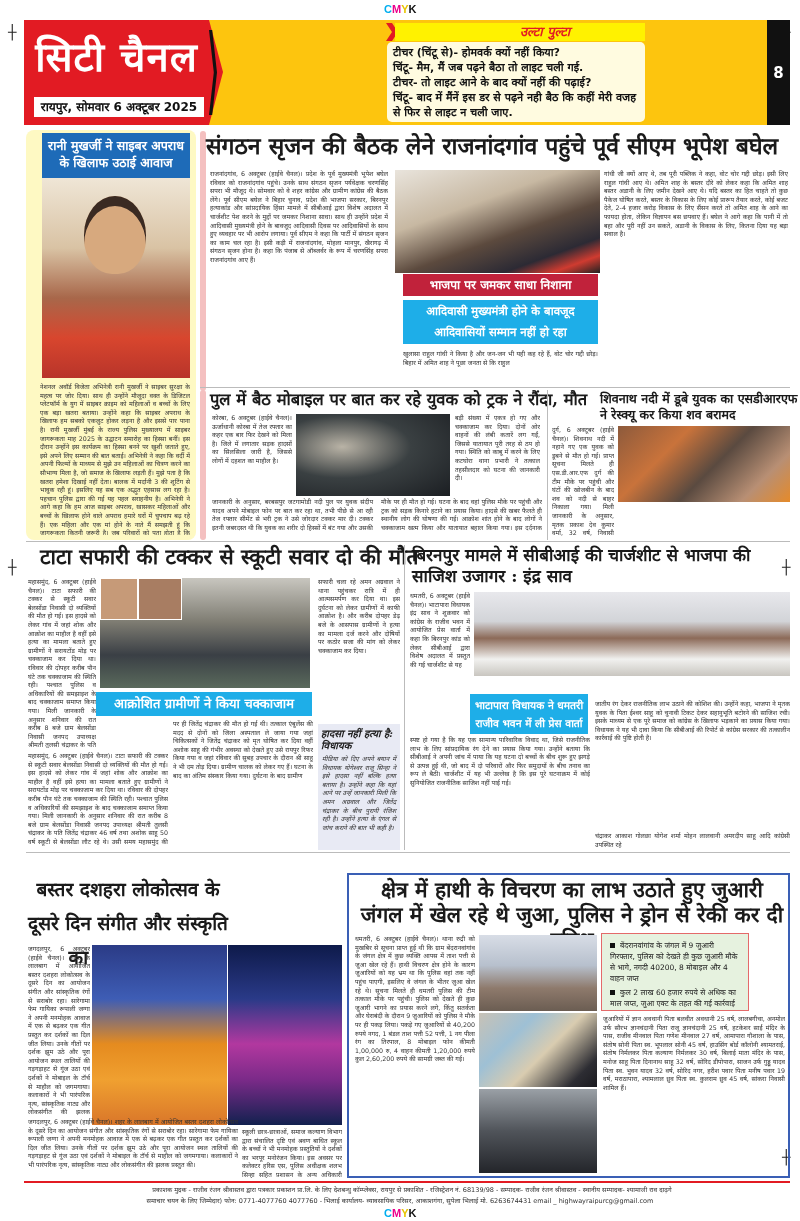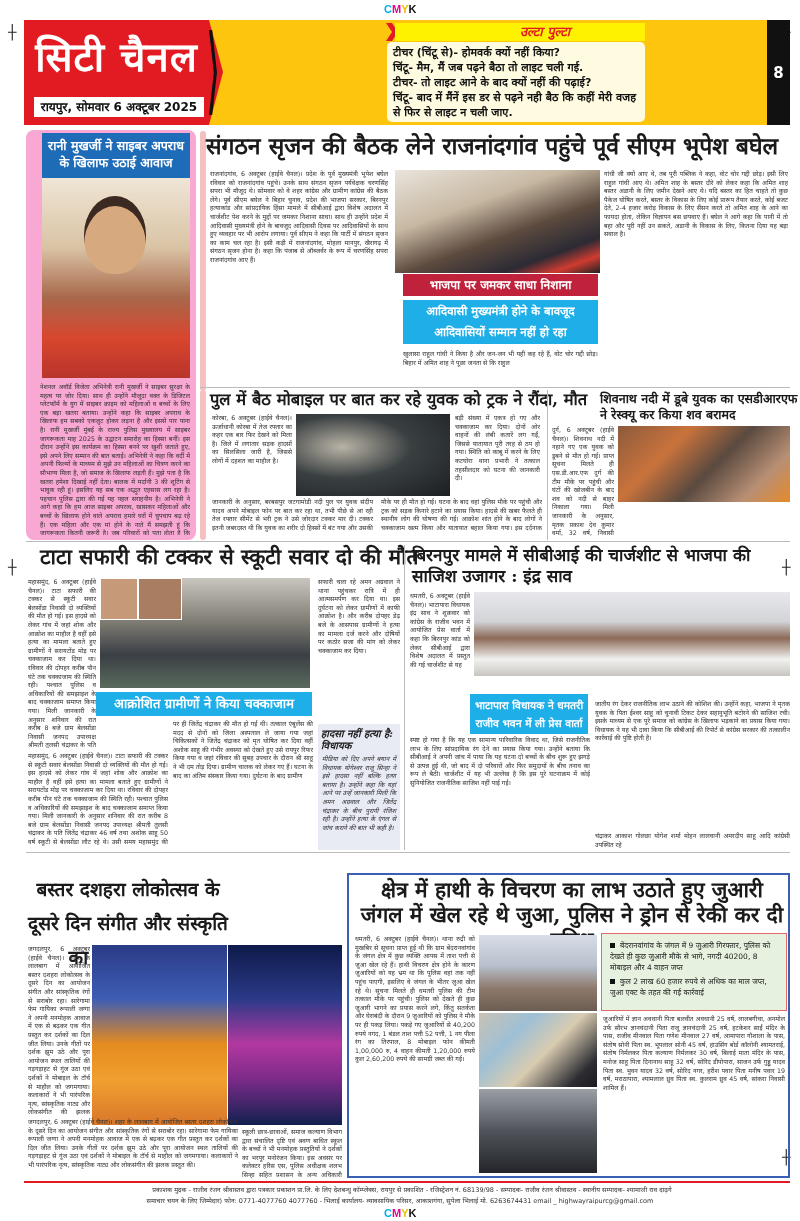--- a/index.html
+++ b/index.html
@@ -23,21 +23,21 @@
   .joke-head { left: 395px; top: 23px; width: 250px; height: 18px; background: #fff200; }
   .joke-chev { left: 386px; top: 23px; width: 12px; height: 18px; background:#e21b23; clip-path: polygon(0 0, 50% 0, 100% 50%, 50% 100%, 0 100%, 50% 50%); }
   .joke-title { left: 395px; top: 23px; width: 300px; text-align: center; color: #e21b23; font-weight: bold; font-size: 13px; line-height: 18px; font-style: italic; }
   .joke-box { left: 387px; top: 42px; width: 258px; height: 80px; background: #fffbe0; border-radius: 5px; padding: 3px 6px; }
   .joke-line { font-size: 11px; line-height: 15px; font-weight: bold; color: #111; white-space: nowrap; }
 
   
   .hl { font-family: "DejaVu Serif", serif; font-weight: bold; color: #1a1a1a; line-height: 1.15; }
   .body-txt { font-size: 6.3px; line-height: 8.6px; color: #333; text-align: justify; }
   .photo { background: linear-gradient(135deg, #7a6a5a, #c9b9a0 40%, #8a7a66 70%, #4a4038); }
-  .pinkframe { background: #f9a8d4; border-radius: 8px; }
+  .pinkframe { background: #fef9c3; border-radius: 8px; }
 
   .bluebar { background: #1eaee8; color:#fff; font-weight: bold; text-align: center; }
   .crimsonbar { background: #c1223b; color:#fff; font-weight: bold; text-align: center; }
 
   .vrule { background: #bbb; width: 1px; }
   .hrule { background: #bbb; height: 1px; }
 
   .bullet-box { background: #e6f2df; border: 1px solid #e46a6a; padding: 6px 8px; }
   .bullet { font-size: 7.5px; line-height: 11px; color: #222; margin-bottom: 3px; }
   .bullet .sq { display:inline-block; width: 5px; height: 5px; background:#111; margin-right: 5px; vertical-align: middle; }
@@ -155,21 +155,21 @@
   <div class="abs body-txt" style="left:28px;top:1118px;width:210px;height:60px;overflow:hidden;">जगदलपुर, 6 अक्टूबर (हाईवे चैनल)। शहर के लालबाग में आयोजित बस्तर दशहरा लोकोत्सव के दूसरे दिन का आयोजन संगीत और सांस्कृतिक रंगों से सराबोर रहा। सारेगामा फेम गायिका रूपाली जग्गा ने अपनी मनमोहक आवाज में एक से बढ़कर एक गीत प्रस्तुत कर दर्शकों का दिल जीत लिया। उनके गीतों पर दर्शक झूम उठे और पूरा आयोजन स्थल तालियों की गड़गड़ाहट से गूंज उठा एवं दर्शकों ने मोबाइल के टॉर्च से माहौल को जगमगाया। कलाकारों ने भी पारंपरिक नृत्य, सांस्कृतिक नाट्य और लोकसंगीत की झलक प्रस्तुत की।</div>
   <div class="abs body-txt" style="left:242px;top:1128px;width:100px;height:50px;overflow:hidden;">स्कूली छात्र-छात्राओं, समाज कल्याण विभाग द्वारा संचालित दृष्टि एवं श्रवण बाधित स्कूल के बच्चों ने भी मनमोहक प्रस्तुतियों ने दर्शकों का भरपूर मनोरंजन किया। इस अवसर पर कलेक्टर हरिस एस, पुलिस अधीक्षक शलभ सिन्हा सहित प्रशासन के अन्य अधिकारी सहित बड़ी संख्या में दर्शक उपस्थित रहे।</div>
 </section>
 
 <section class="abs" style="left:347px;top:873px;width:443px;height:305px;border:2px solid #3a5fb5;">
   <h2 class="abs hl" style="left:8px;top:2px;width:430px;font-size:21px;line-height:25px;text-align:center;">क्षेत्र में हाथी के विचरण का लाभ उठाते हुए जुआरी जंगल में खेल रहे थे जुआ, पुलिस ने ड्रोन से रेकी कर दी दबिश</h2>
   <div class="abs body-txt" style="left:6px;top:60px;width:120px;height:238px;overflow:hidden;">धमतरी, 6 अक्टूबर (हाईवे चैनल)। थाना रुद्री को मुखबिर से सूचना प्राप्त हुई थी कि ग्राम बेंदरानवांगांव के जंगल क्षेत्र में कुछ व्यक्ति आपस में ताश पत्ती से जुआ खेल रहे हैं। हाथी विचरण क्षेत्र होने के कारण जुआरियों को यह भ्रम था कि पुलिस वहां तक नहीं पहुंच पाएगी, इसलिए वे जंगल के भीतर जुआ खेल रहे थे। सूचना मिलते ही धमतरी पुलिस की टीम तत्काल मौके पर पहुंची। पुलिस को देखते ही कुछ जुआरी भागने का प्रयास करने लगे, किंतु सतर्कता और घेराबंदी के दौरान 9 जुआरियों को पुलिस ने मौके पर ही पकड़ लिया। पकड़े गए जुआरियों से 40,200 रुपये नगद, 1 बंडल ताश पत्ती 52 पत्ती, 1 नग पीला रंग का तिरपाल, 8 मोबाइल फोन कीमती 1,00,000 रु, 4 वाहन कीमती 1,20,000 रुपये कुल 2,60,200 रुपये की सामग्री जब्त की गई।</div>
   <div class="abs" style="left:130px;top:60px;width:118px;height:76px;background:linear-gradient(180deg,#d8dde6 0%,#b7c0cd 40%,#8e7a6c 70%,#6b5d52 100%);"></div>
   <div class="abs" style="left:130px;top:138px;width:118px;height:74px;background:linear-gradient(135deg,#c8c2b6 0%,#9ec0d5 30%,#d9ccb0 55%,#2d2d33 85%,#1a1a1f 100%);"></div>
   <div class="abs" style="left:130px;top:214px;width:118px;height:84px;background:linear-gradient(180deg,#9aa0a6 0%,#50545a 50%,#23252a 100%);"></div>
-  <div class="abs bullet-box" style="left:252px;top:58px;width:186px;height:78px;">
+  <div class="abs bullet-box" style="left:252px;top:58px;width:148px;height:78px;">
     <div class="bullet"><span class="sq"></span><span>बेंदरानवांगांव के जंगल में 9 जुआरी गिरफ्तार, पुलिस को देखते ही कुछ जुआरी मौके से भागे, नगदी 40200, 8 मोबाइल और 4 वाहन जप्त</span></div>
     <div class="bullet"><span class="sq"></span><span>कुल 2 लाख 60 हजार रुपये से अधिक का माल जप्त, जुआ एक्ट के तहत की गई कार्रवाई</span></div>
   </div>
   <div class="abs body-txt" style="left:254px;top:140px;width:182px;height:158px;overflow:hidden;">जुआरियों में ज्ञान अवधानी पिता बलवीत अवधानी 25 वर्ष, लालबगीचा, अनमोल उर्फ सौरभ ज्ञानचंदानी पिता राजू ज्ञानचंदानी 25 वर्ष, हटकेशर साईं मंदिर के पास, राजीव मीनवाल पिता गणेश मीनवाल 27 वर्ष, आमापारा गौशाला के पास, संतोष सोनी पिता स्व. भूपलाल सोनी 45 वर्ष, हाउसिंग बोर्ड कॉलोनी श्यामतराई, संतोष निर्मलकर पिता कल्याण निर्मलकर 30 वर्ष, बिलाई माता मंदिर के पास, मनोज साहू पिता दिनानाथ साहू 32 वर्ष, सोरिद डीपोपारा, साजन उर्फ गुड्डू यादव पिता स्व. भुवन यादव 32 वर्ष, सोरिद नगर, हरीश पवार पिता मनीष पवार 19 वर्ष, मराठापारा, श्यामलाल ध्रुव पिता स्व. कुलराम ध्रुव 45 वर्ष, सांकरा निवासी शामिल हैं।</div>
 </section>
 
 <div class="abs footer-rule"></div>
 <footer>
   <div class="abs footer-line" style="top:1185px;margin-left:12px;">प्रकाशक मुद्रक - राजीव रंजन श्रीवास्तव द्वारा पत्रकार प्रकाशन प्रा.लि. के लिए देशबन्धु कॉम्प्लेक्स, रायपुर से प्रकाशित - रजिस्ट्रेशन नं. 68139/98 - सम्पादक- राजीव रंजन श्रीवास्तव - स्थानीय सम्पादक- श्यामाजी राव दाढ़गे</div>
   <div class="abs footer-line" style="top:1196px;">समाचार चयन के लिए जिम्मेदार) फोन: 0771-4077760 4077760 - भिलाई कार्यालय- व्यावसायिक परिसर, आकाशगंगा, सुपेला भिलाई मो. 6263674431 email _ highwayraipurcg@gmail.com</div>

